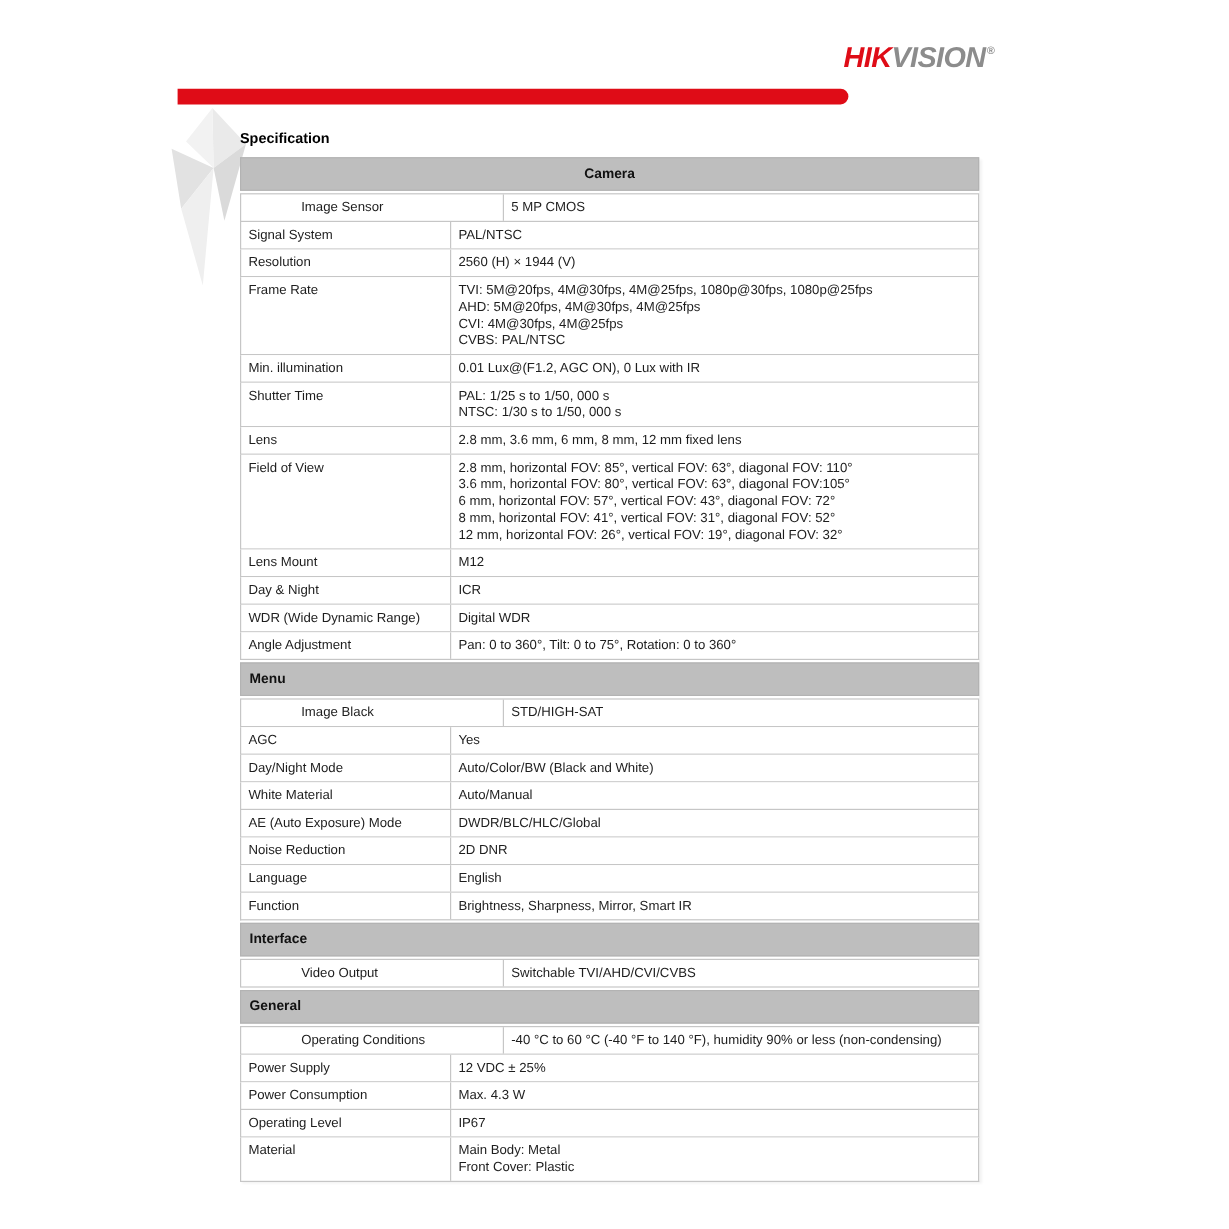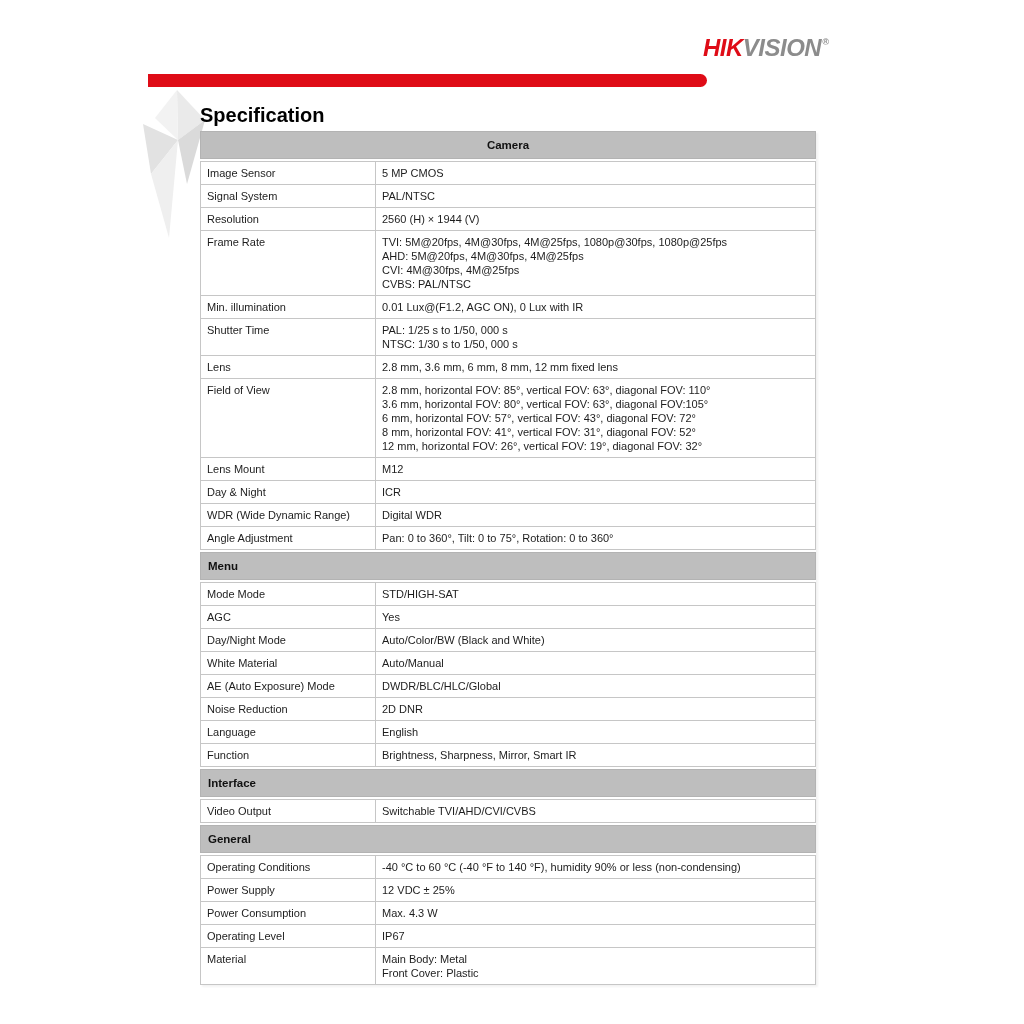--- a/index.html
+++ b/index.html
@@ -52,21 +52,21 @@
   }
 
   
   .content {
     position: absolute;
     left: 200px;
     top: 106px;
     width: 616px;
   }
   .title {
-    font-size: 20px;
+    font-size: 12px;
     font-weight: bold;
     color: #000000;
     margin: 0 0 7px 0;
     line-height: 18px;
   }
 
   .spec-table {
     width: 616px;
     font-size: 11px;
     color: var(--text-color, #1d1d1d);
@@ -83,21 +83,21 @@
     color: #111111;
   }
   .section-header:first-child { margin-top: 0; text-align: center; }
   .spec-row {
     display: flex;
     background: #ffffff;
     border-left: 1px solid var(--border-color, #c6c6c6);
     border-right: 1px solid var(--border-color, #c6c6c6);
     border-bottom: 1px solid var(--border-color, #c6c6c6);
   }
-  .section-header + .spec-row { border-top: 1px solid var(--border-color, #c6c6c6); }
+  .section-header + .spec-row { border-top: 1px solid var(--border-color, #c6c6c6); padding-left: 44px; }
   .cell {
     box-sizing: border-box;
     padding: 4px 6px;
     line-height: 14px;
   }
   .label-cell {
     width: 175px;
     flex-shrink: 0;
     border-right: 1px solid var(--border-color, #c6c6c6);
   }
@@ -201,21 +201,21 @@
           </div>
         </div>
         <div class="spec-row">
           <div class="cell label-cell">Angle Adjustment</div>
           <div class="cell value-cell">
             <div>Pan: 0 to 360°, Tilt: 0 to 75°, Rotation: 0 to 360°</div>
           </div>
         </div>
         <div class="section-header">Menu</div>
         <div class="spec-row">
-          <div class="cell label-cell">Mode Mode</div>
+          <div class="cell label-cell">Image Black</div>
           <div class="cell value-cell">
             <div>STD/HIGH-SAT</div>
           </div>
         </div>
         <div class="spec-row">
           <div class="cell label-cell">AGC</div>
           <div class="cell value-cell">
             <div>Yes</div>
           </div>
         </div>

